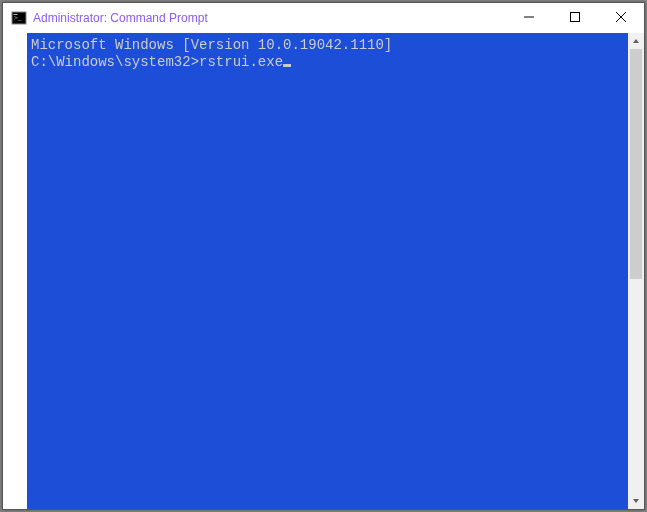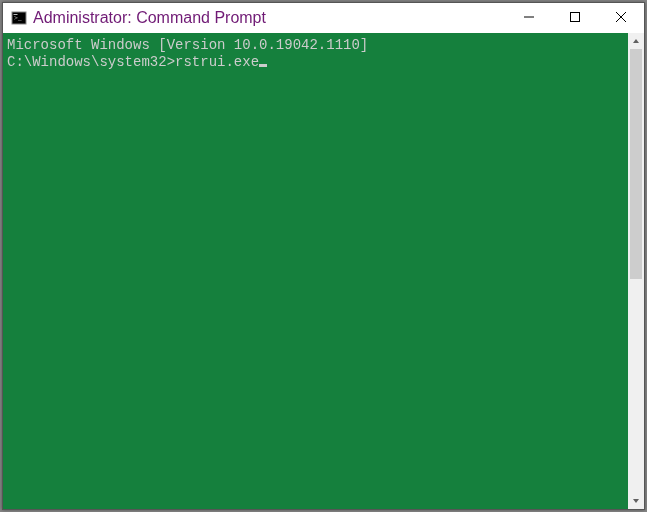--- a/index.html
+++ b/index.html
@@ -34,43 +34,44 @@
     }
     .titlebar .icon {
       width: 16px;
       height: 16px;
       margin-right: 6px;
       display: flex;
       align-items: center;
       justify-content: center;
     }
     .titlebar .title {
-      font-size: 16px;
-      color: #701a75;
+      font-size: 12px;
+      color: #8b5cf6;
       flex: 1 1 auto;
       white-space: nowrap;
     }
     .winbtns {
       display: flex;
       height: 100%;
     }
     .winbtn {
       width: 46px;
       height: 28px;
       display: flex;
       align-items: center;
       justify-content: center;
       background: #fff;
     }
     .winbtn svg { display: block; }
     .client {
       flex: 1 1 auto;
       display: flex;
-      background: #15803d;
+      background: #1d4ed8;
       overflow: hidden;
+      margin-left: 24px;
     }
     .terminal {
       flex: 1 1 auto;
       padding: 4px 4px 4px 4px;
       color: #cccccc;
       font-family: Consolas, "Courier New", monospace;
       font-size: 14px;
       line-height: 17px;
       white-space: pre;
       overflow: hidden;

